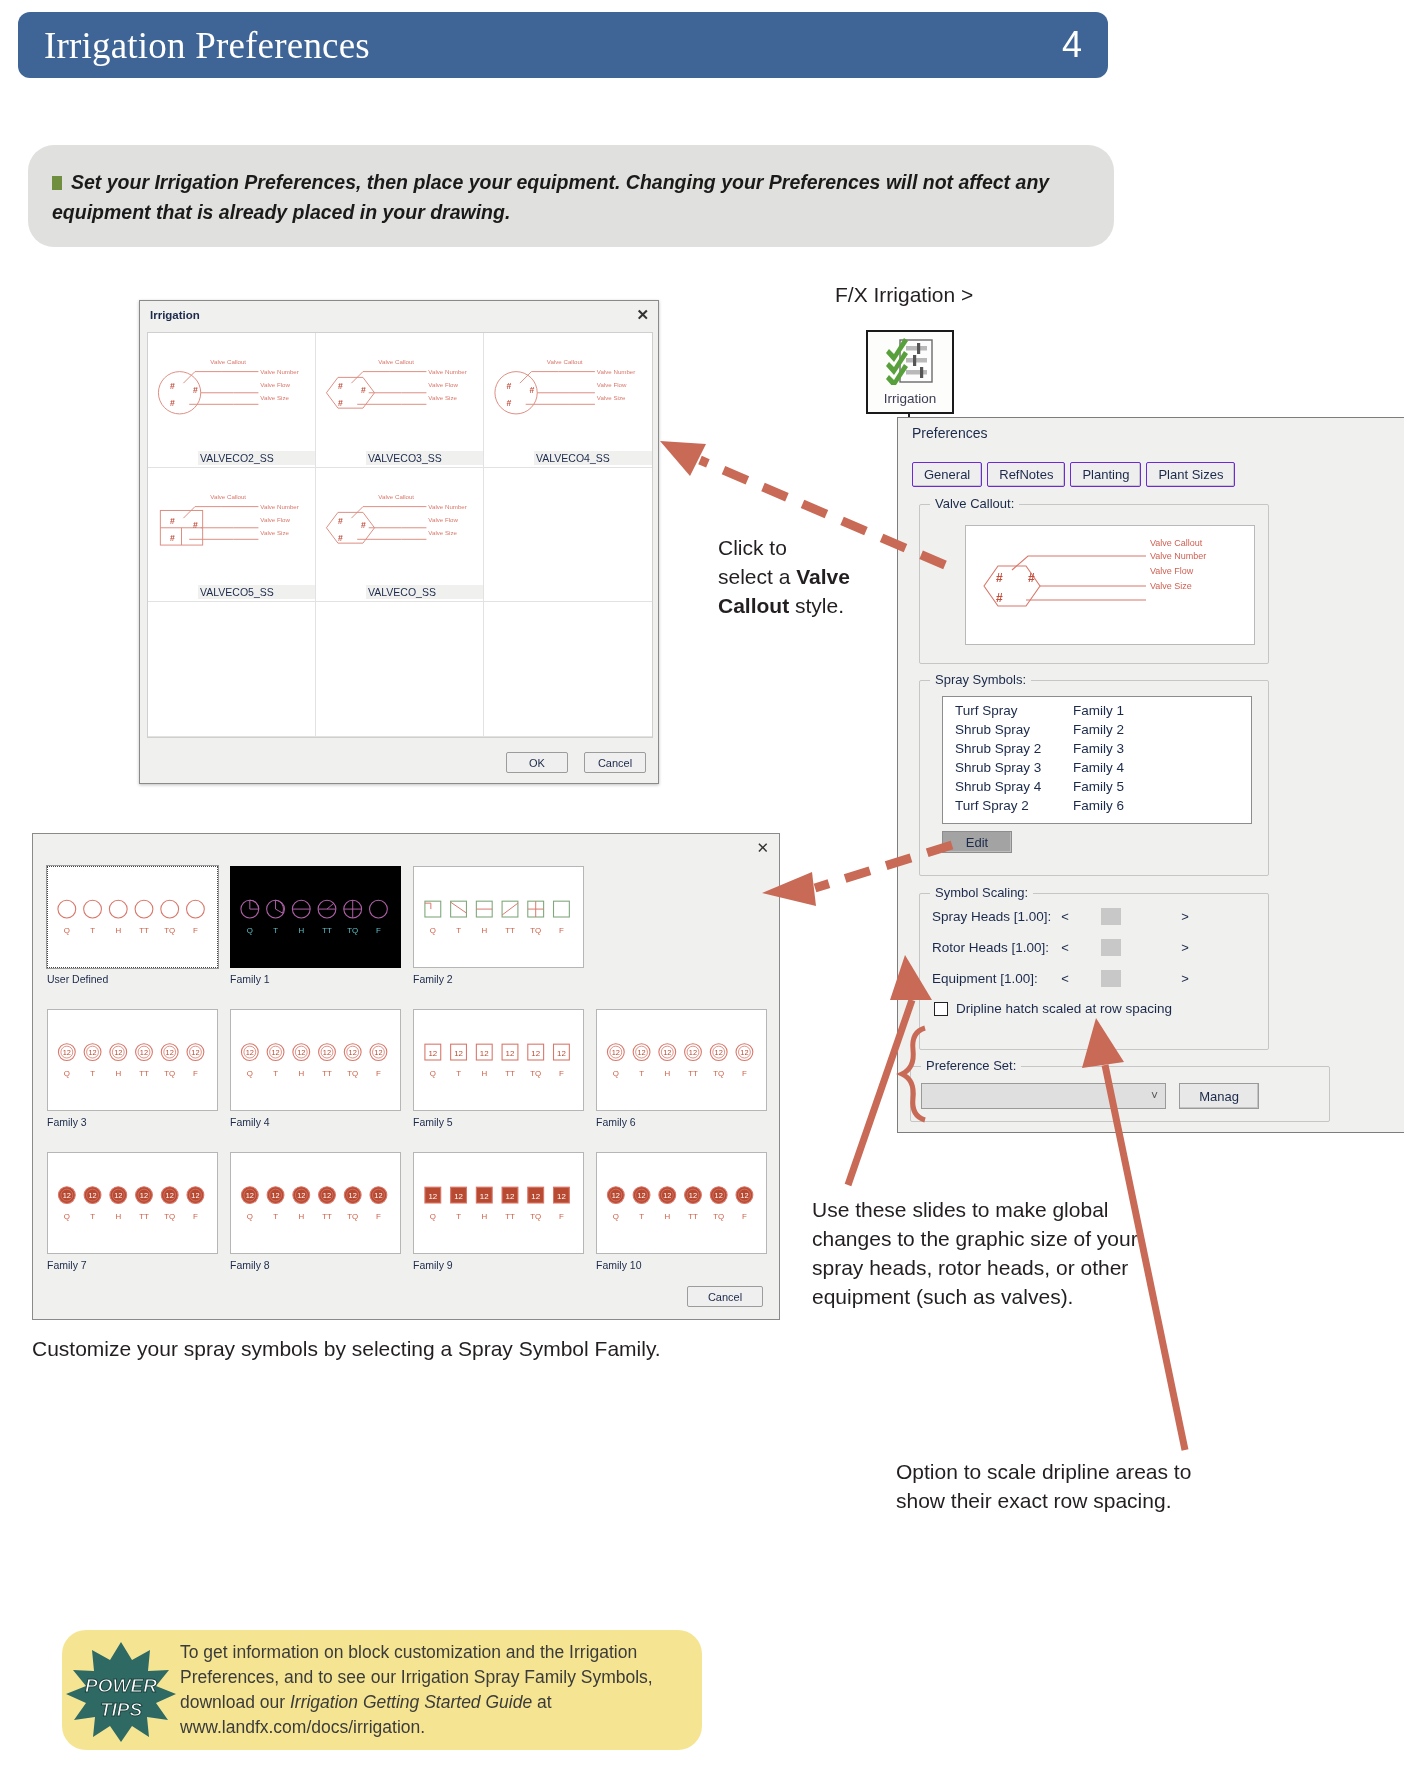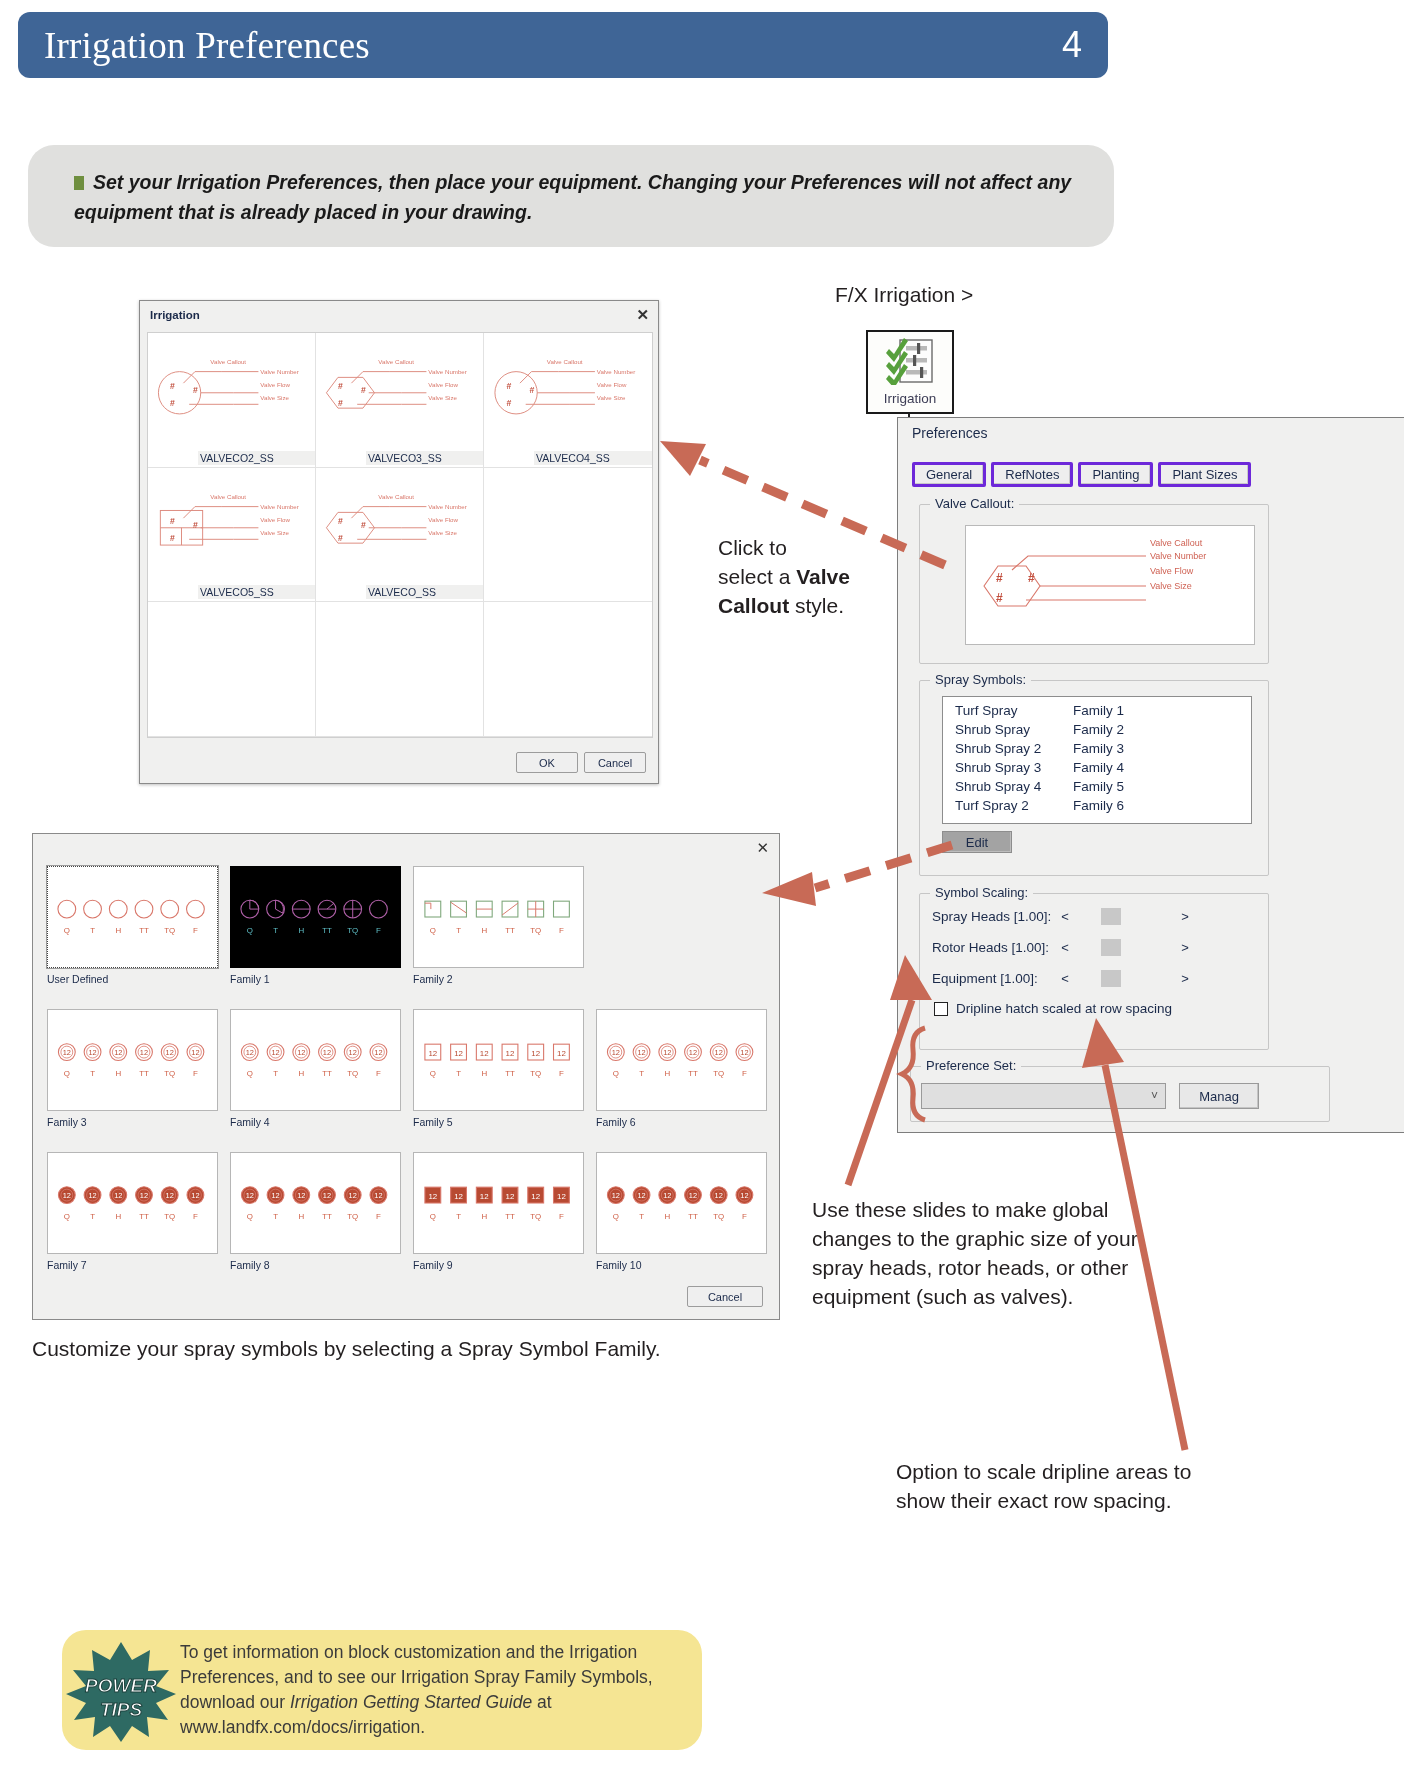--- a/index.html
+++ b/index.html
@@ -19,21 +19,21 @@
     display:flex; align-items:center; justify-content:space-between;
     padding:0 26px;
   }
   .banner-title { color:#ffffff; font-size:37px; font-weight:400; letter-spacing:.2px;font-family:Liberation Serif, serif; }
   .banner-page  { color:#ffffff; font-size:36px; font-weight:400; }
 
   
   .note {
     position:absolute; left:28px; top:145px; width:1086px; min-height:98px;
     background:#e0e0de; border-radius:26px;
-    padding:22px 40px 20px 46px;
+    padding:22px 40px 20px 24px;
   }
   .note p {
     margin:0; font-size:19.5px; line-height:1.55;
     font-weight:bold; font-style:italic; color:#1a1a1a;
     font-family:"Liberation Sans", sans-serif;
   }
   .note .bullet {
     display:inline-block; width:10px; height:14px; background:#6f8f3f;
     margin-right:9px; vertical-align:-1px;
   }
@@ -55,21 +55,21 @@
     display:grid; grid-template-columns:repeat(3,1fr); grid-template-rows:repeat(3,1fr);
   }
   .vcell { border-right:1px solid #e2e2e2; border-bottom:1px solid #e2e2e2;
            position:relative; overflow:hidden; background:#fff; }
   .vcell:nth-child(3n){ border-right:none; }
   .vcell .vc-art { position:absolute; left:0; top:4px; width:100%; height:100px; }
   .vcell .vc-label {
     position:absolute; left:3px; bottom:2px; font-size:10.5px; color:#1b2a4a;
     background:#f0f0ef; width:100%; padding:1px 2px; font-weight:400;margin-left:47px;
   }
-  .dlg-irrigation .btnrow { position:absolute; right:12px; bottom:10px; display:flex; gap:6px; }
+  .dlg-irrigation .btnrow { position:absolute; right:12px; bottom:10px; display:flex; gap:16px; }
   .winbtn {
     min-width:62px; height:21px; background:#efefef; border:1px solid #9c9c9c;
     border-radius:2px; font-size:11px; color:#1b2a4a; display:flex;
     align-items:center; justify-content:center; font-family:"Liberation Sans",sans-serif;
   }
 
   
   .dlg-family {
     position:absolute; left:32px; top:833px; width:748px; height:487px;
     background:#f0f0ef; border:1px solid #8a8a8a;
@@ -116,21 +116,21 @@
   
   .dlg-prefs {
     position:absolute; left:897px; top:417px; width:520px; height:716px;
     background:#f0f0ef; border:1px solid #7d7d7d;
     overflow:hidden;
   }
   .dlg-prefs .titlebar { height:30px; display:flex; align-items:center; padding-left:14px;
     font-size:14px; color:#1b2a4a; }
   .tabrow { position:absolute; left:14px; top:44px; display:flex; gap:5px; }
   .tabbtn {
-    height:25px; padding:0 11px; background:#eeeeee; border:3px solid #6d28d9;
+    height:25px; padding:0 11px; background:#eeeeee; border:1px solid #6d28d9;
     border-radius:2px; font-size:13px; color:#1b2a4a; display:flex; align-items:center;
     box-shadow:inset -1px -1px 0 #c9c9c9;
   }
   .grp {
     position:absolute; border:1px solid #c6c6c6; border-radius:2px;
   }
   .grp > .grp-title {
     position:absolute; top:-9px; left:10px; background:#f0f0ef; padding:0 5px;
     font-size:13px; color:#1b2a4a;
   }

